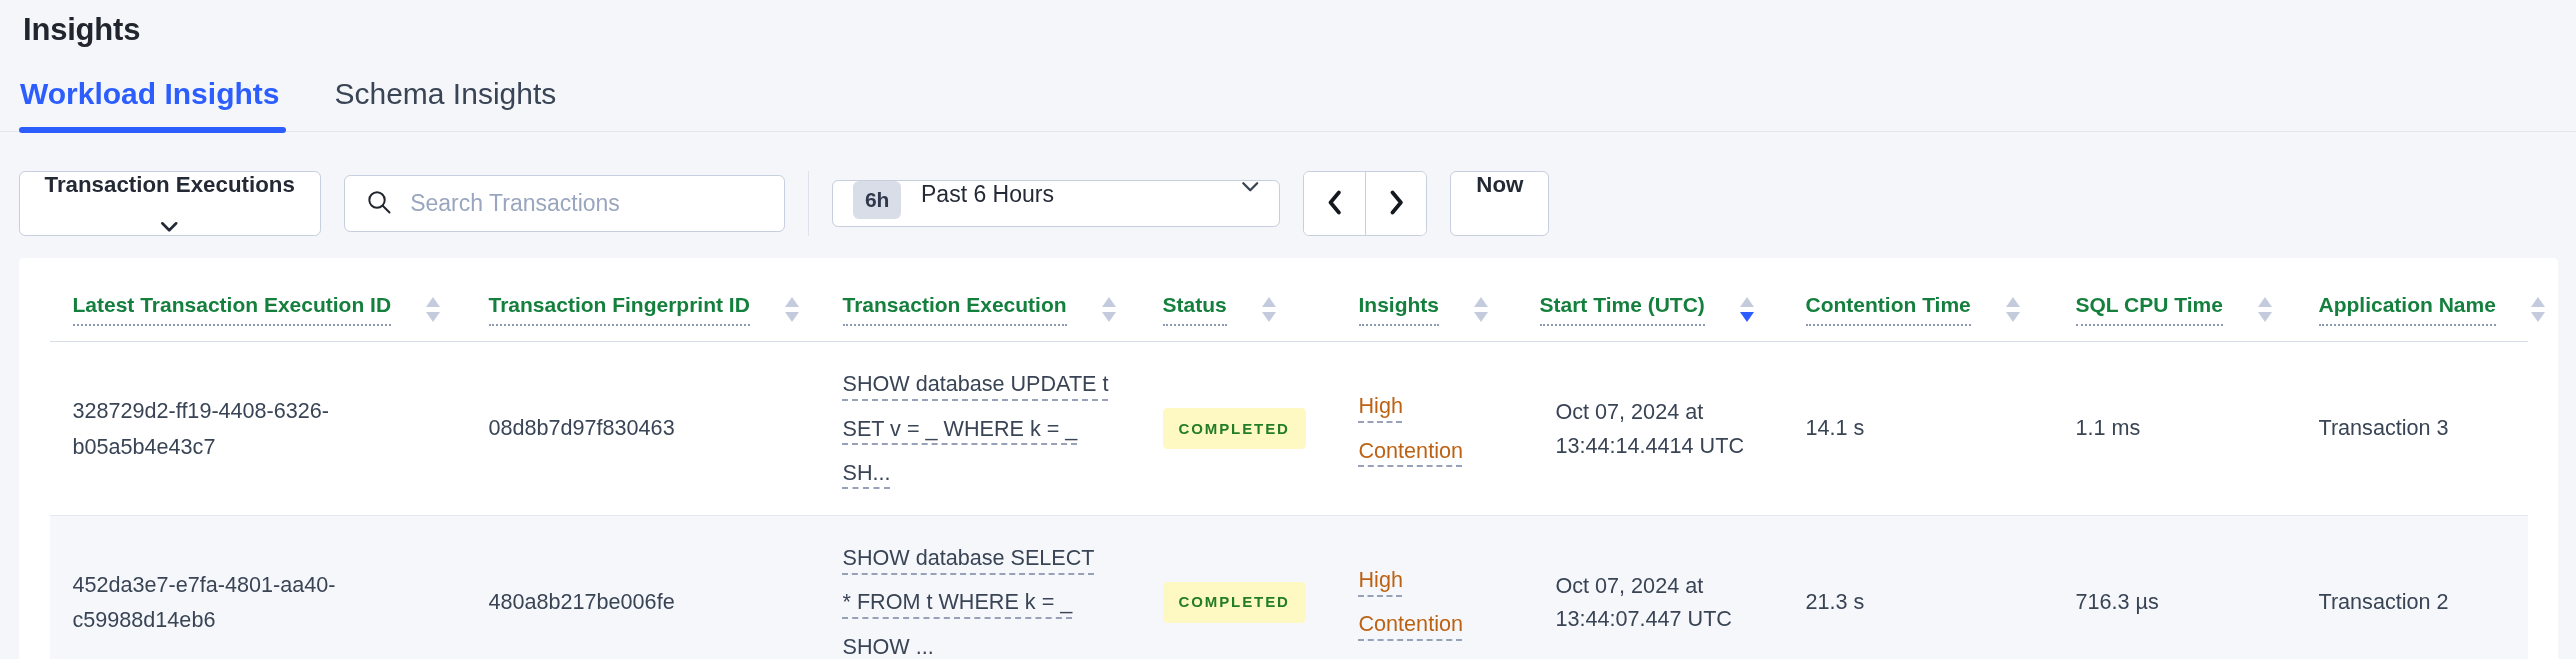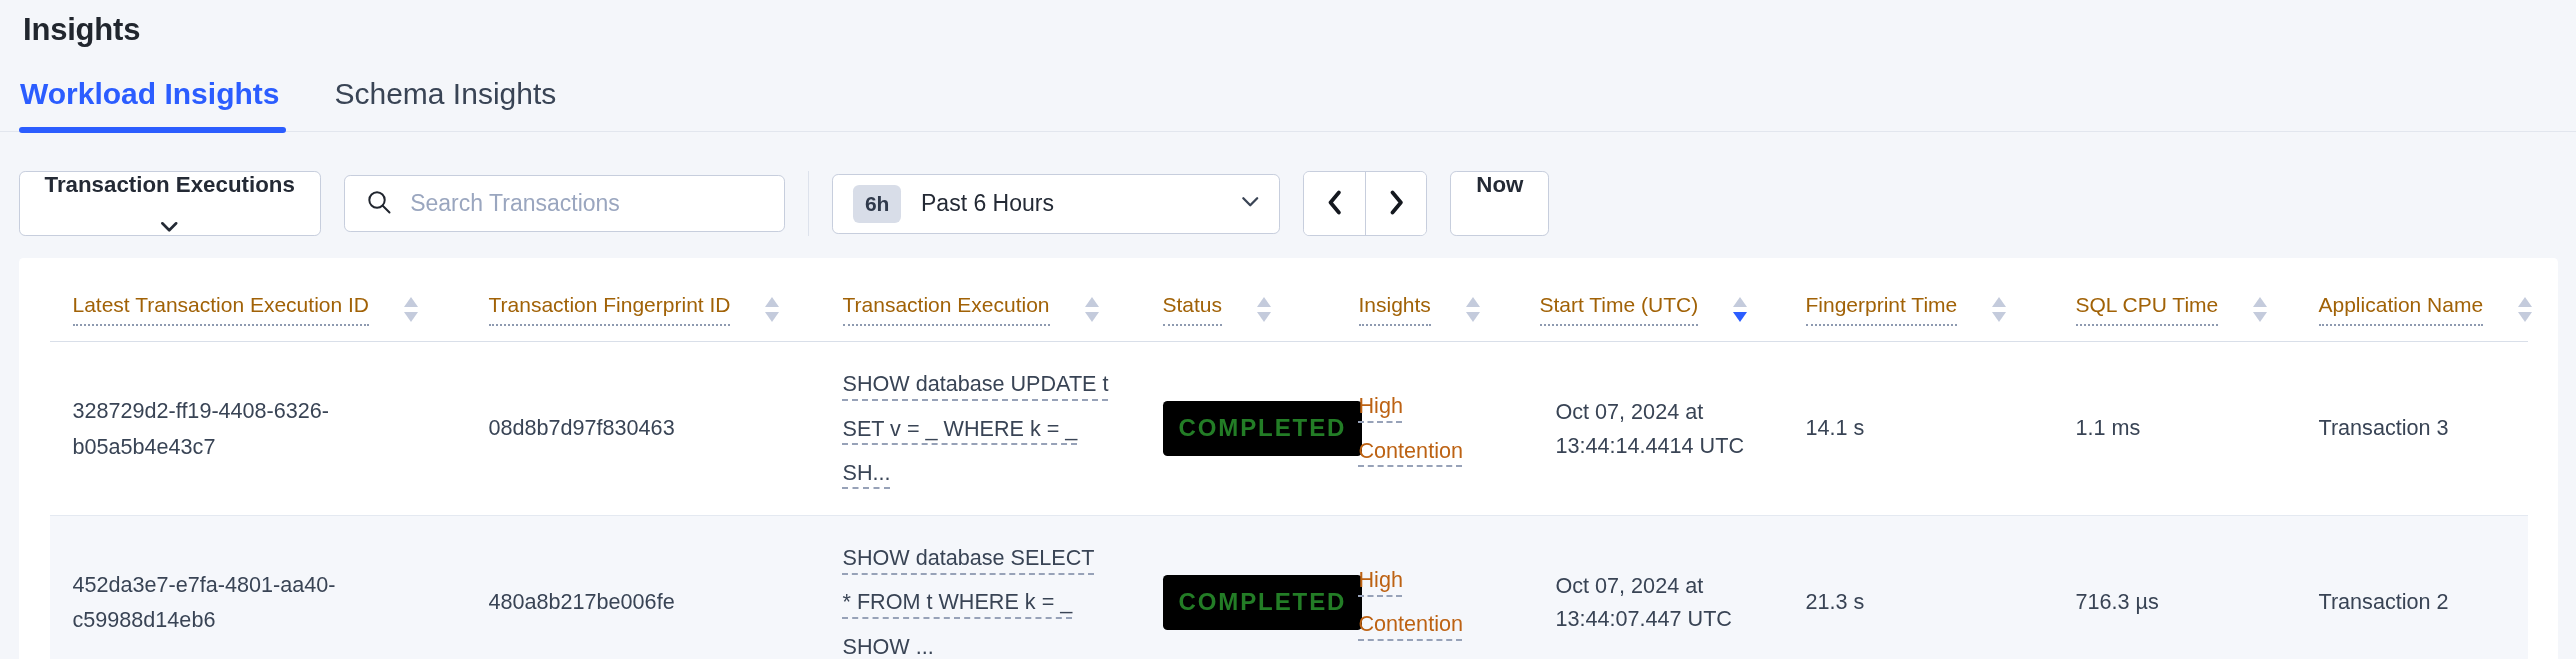--- a/index.html
+++ b/index.html
@@ -53,22 +53,22 @@
   }
   .search-box input{
     border:none;outline:none;flex:1;
     font-family:"Liberation Sans",sans-serif;
     font-size:23px;color:#394455;background:transparent;
   }
   .search-box input::placeholder{color:#9aa6bf;opacity:1;}
   .v-divider{width:1.5px;height:65px;background:#dde2ec;}
 
   .time-picker{
-    height:60px;width:448px;background:#fff;border:1.5px solid #c7cedd;border-radius:6.2px;
-    display:flex;align-items:center;gap:20px;padding:0 20px;box-sizing:border-box;cursor:pointer;
+    height:47px;width:448px;background:#fff;border:1.5px solid #c7cedd;border-radius:6.2px;
+    display:flex;align-items:flex-start;gap:20px;padding:0 20px;box-sizing:border-box;cursor:pointer;
   }
   .time-badge{
     background:#d8dde8;border-radius:6.2px;padding:7px 11.6px;
     font-size:21px;font-weight:700;color:#303a4c;
   }
   .time-label{font-size:23px;font-weight:400;color:#242a35;}
   .time-picker .chev{margin-left:auto;}
 
   .arrow-group{
     display:flex;background:#fff;border:1.5px solid #c7cedd;border-radius:6.2px;
@@ -91,21 +91,21 @@
     padding:0 31px 18.5px 31px;box-sizing:border-box;min-height:348px;
   }
   table{width:100%;border-collapse:collapse;table-layout:fixed;}
   thead th{
     text-align:left;vertical-align:bottom;
     padding:35px 0 15.4px 23px;border-bottom:1.5px solid #d9dfe9;
     cursor:pointer;
   }
   .th-flex{display:flex;align-items:center;gap:35px;}
   .th-label{
-    font-size:21px;font-weight:400;color:#a16207;white-space:nowrap;
+    font-size:21px;font-weight:700;color:#15803d;white-space:nowrap;
     border-bottom:2.3px dotted #8e9ab0;padding-bottom:7px;text-align:right;
   }
   .sorter{display:inline-flex;flex-direction:column;gap:5.4px;flex:none;}
   .tri{width:0;height:0;display:block;}
   .tri.up{border-left:7.7px solid transparent;border-right:7.7px solid transparent;border-bottom:10px solid #c4cbdc;}
   .tri.down{border-left:7.7px solid transparent;border-right:7.7px solid transparent;border-top:10px solid #c4cbdc;}
   th.sorted .tri.down{border-top-color:#2b5dff;}
 
   tbody td{
     padding:20px 28px 20px 23px;
@@ -119,22 +119,22 @@
   .mono-id{line-height:1.65;word-break:break-word;}
 
   .stmt-link{
     display:inline;color:#394455;cursor:pointer;line-height:2.05;
     text-decoration:underline dashed #97a2b8;
     text-decoration-thickness:2.3px;text-underline-offset:7.7px;
   }
   .stmt-wrap{max-width:266px;}
 
   .status-badge{
-    display:inline-block;background:#000000;color:#237d26;
-    font-size:24px;font-weight:700;letter-spacing:1.9px;
+    display:inline-block;background:#fef9c3;color:#237d26;
+    font-size:15px;font-weight:700;letter-spacing:1.9px;
     padding:8.5px 16px;border-radius:4.6px;white-space:nowrap;
   }
 
   .insight-link{
     display:inline;color:#bd6213;cursor:pointer;line-height:2.05;
     text-decoration:underline dashed #97a2b8;
     text-decoration-thickness:2.3px;text-underline-offset:7.7px;
   }
   .insight-wrap{max-width:131px;}
   .time-cell{max-width:223px;line-height:1.55;margin-left:16px;}
@@ -273,21 +273,21 @@
             <div class="th-flex">
               <span class="th-label">Start Time (UTC)</span>
               <span class="sorter">
                   <i class="tri up"></i>
                   <i class="tri down"></i>
                 </span>
             </div>
           </th>
           <th>
             <div class="th-flex">
-              <span class="th-label">Fingerprint Time</span>
+              <span class="th-label">Contention Time</span>
               <span class="sorter">
                   <i class="tri up"></i>
                   <i class="tri down"></i>
                 </span>
             </div>
           </th>
           <th>
             <div class="th-flex">
               <span class="th-label">SQL CPU Time</span>
               <span class="sorter">

